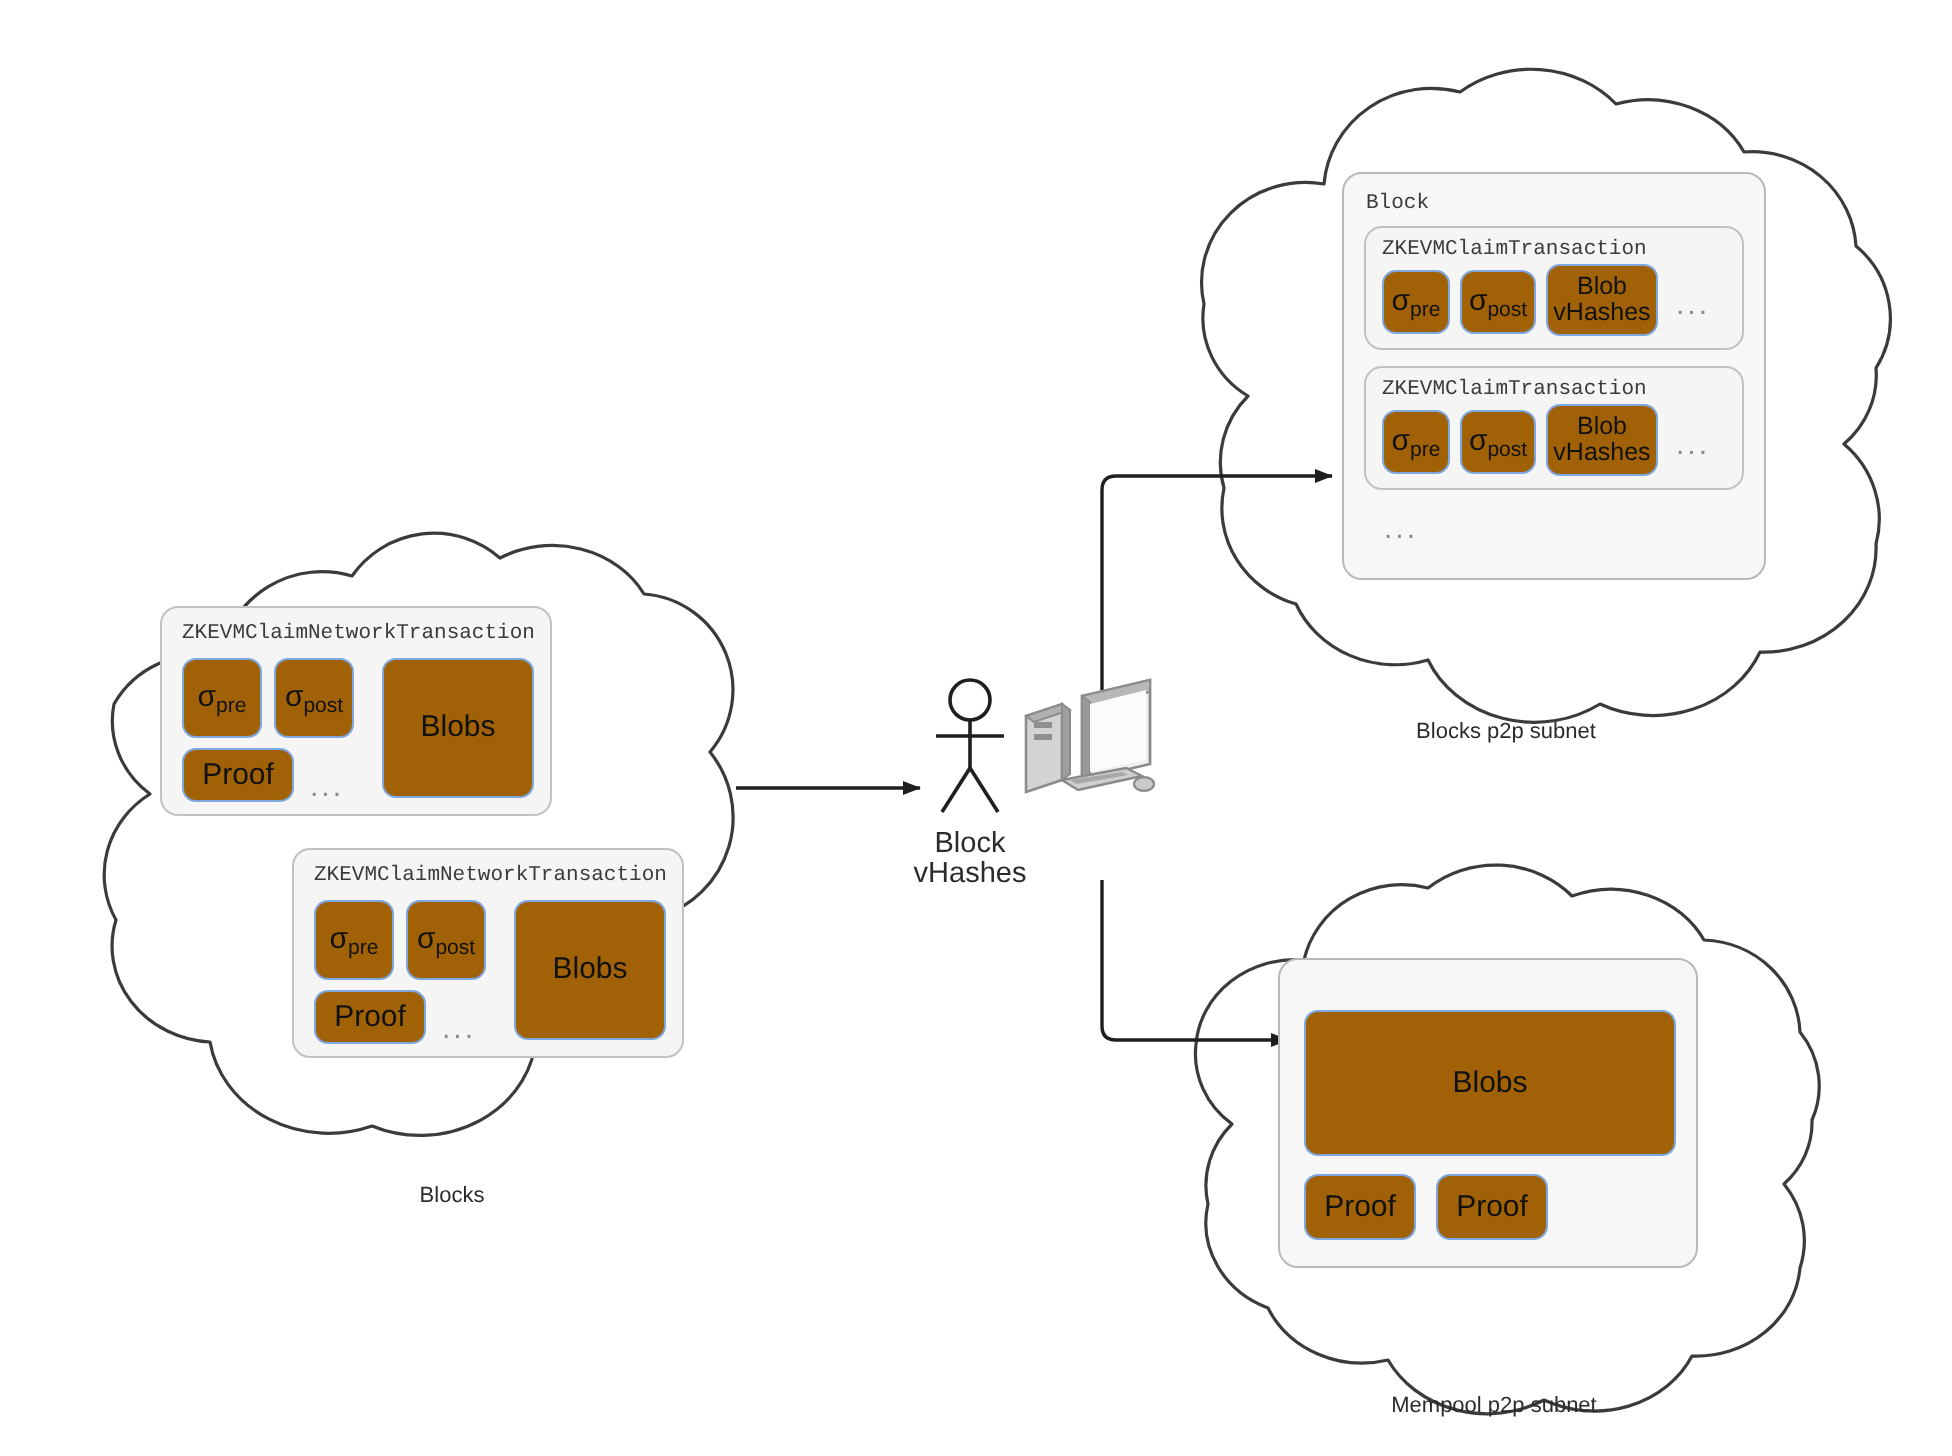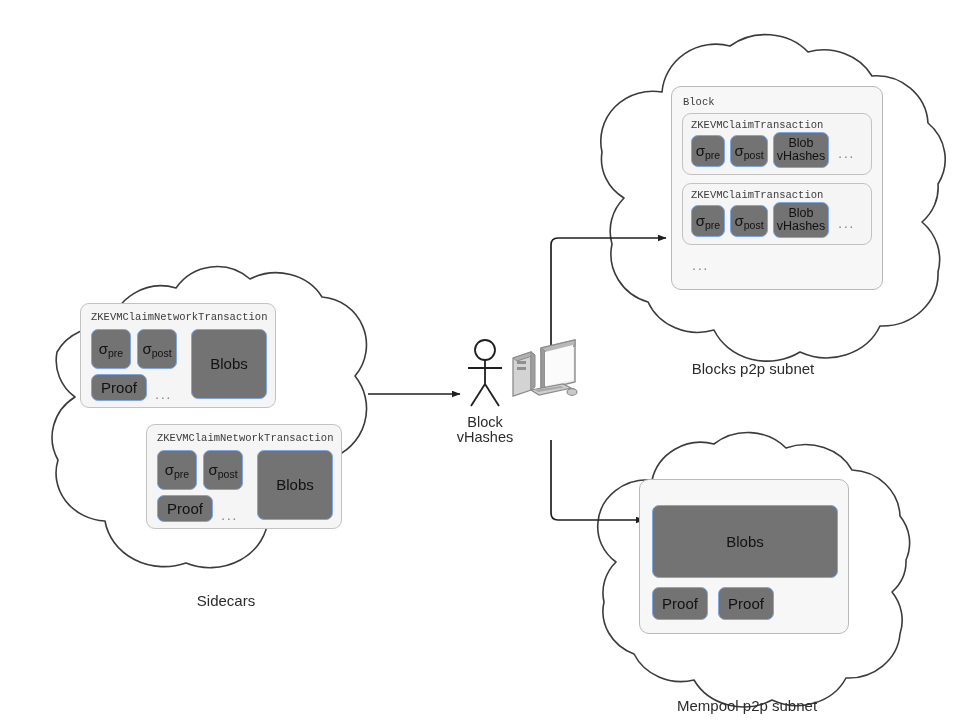--- a/index.html
+++ b/index.html
@@ -30,21 +30,21 @@
     color:#3b3b3b;
     white-space:nowrap;
     letter-spacing:0px;
   }
   .tx-box{
     background:#f5f5f5;
     border:1px solid #c2c2c2;
     border-radius:9px;
   }
   .blue-box{
-    background:#737373;
+    background:#a16207;
     border:1px solid #7ea6e0;
     border-radius:7px;
     display:flex;
     align-items:center;
     justify-content:center;
     text-align:center;
     color:#111111;
     font-size:15px;
     line-height:1.05;
   }
@@ -63,21 +63,21 @@
   }
   .sigma sub{
     font-size:10.5px;
     vertical-align:baseline;
     position:relative;
     top:3px;
     left:0px;
   }
   .caption{
     position:absolute;
-    font-size:15px;
+    font-size:11px;
     color:#2b2b2b;
     white-space:nowrap;
     text-align:center;
   }
   .actor-label{
     position:absolute;
     font-size:14.5px;
     color:#2b2b2b;
     text-align:center;
     line-height:1.25;
@@ -171,21 +171,21 @@
       <span class="sigma">σ<sub>pre</sub></span>
     </div>
     <div class="blue-box small node" style="left:56px;top:25px;width:40px;height:40px;">
       <span class="sigma">σ<sub>post</sub></span>
     </div>
     <div class="blue-box node" style="left:110px;top:25px;width:76px;height:70px;">Blobs</div>
     <div class="blue-box node" style="left:10px;top:70px;width:56px;height:27px;">Proof</div>
     <div class="ellipsis" style="left:74px;top:82px;">...</div>
   </div>
 
-  <div class="caption" style="left:186px;top:592px;width:80px;">Sidecars</div>
+  <div class="caption" style="left:186px;top:592px;width:80px;">Blocks</div>
 
   <svg class="node" style="left:460px;top:338px;width:50px;height:72px;" viewBox="0 0 50 72">
     <circle cx="25" cy="12" r="10" fill="#ffffff" stroke="#1f1f1f" stroke-width="1.8"></circle>
     <line x1="25" y1="22" x2="25" y2="46" stroke="#1f1f1f" stroke-width="1.8"></line>
     <line x1="8" y1="30" x2="42" y2="30" stroke="#1f1f1f" stroke-width="1.8"></line>
     <line x1="25" y1="46" x2="11" y2="68" stroke="#1f1f1f" stroke-width="1.8"></line>
     <line x1="25" y1="46" x2="39" y2="68" stroke="#1f1f1f" stroke-width="1.8"></line>
   </svg>
 
   <svg class="node" style="left:505px;top:334px;width:80px;height:72px;" viewBox="0 0 80 72">

